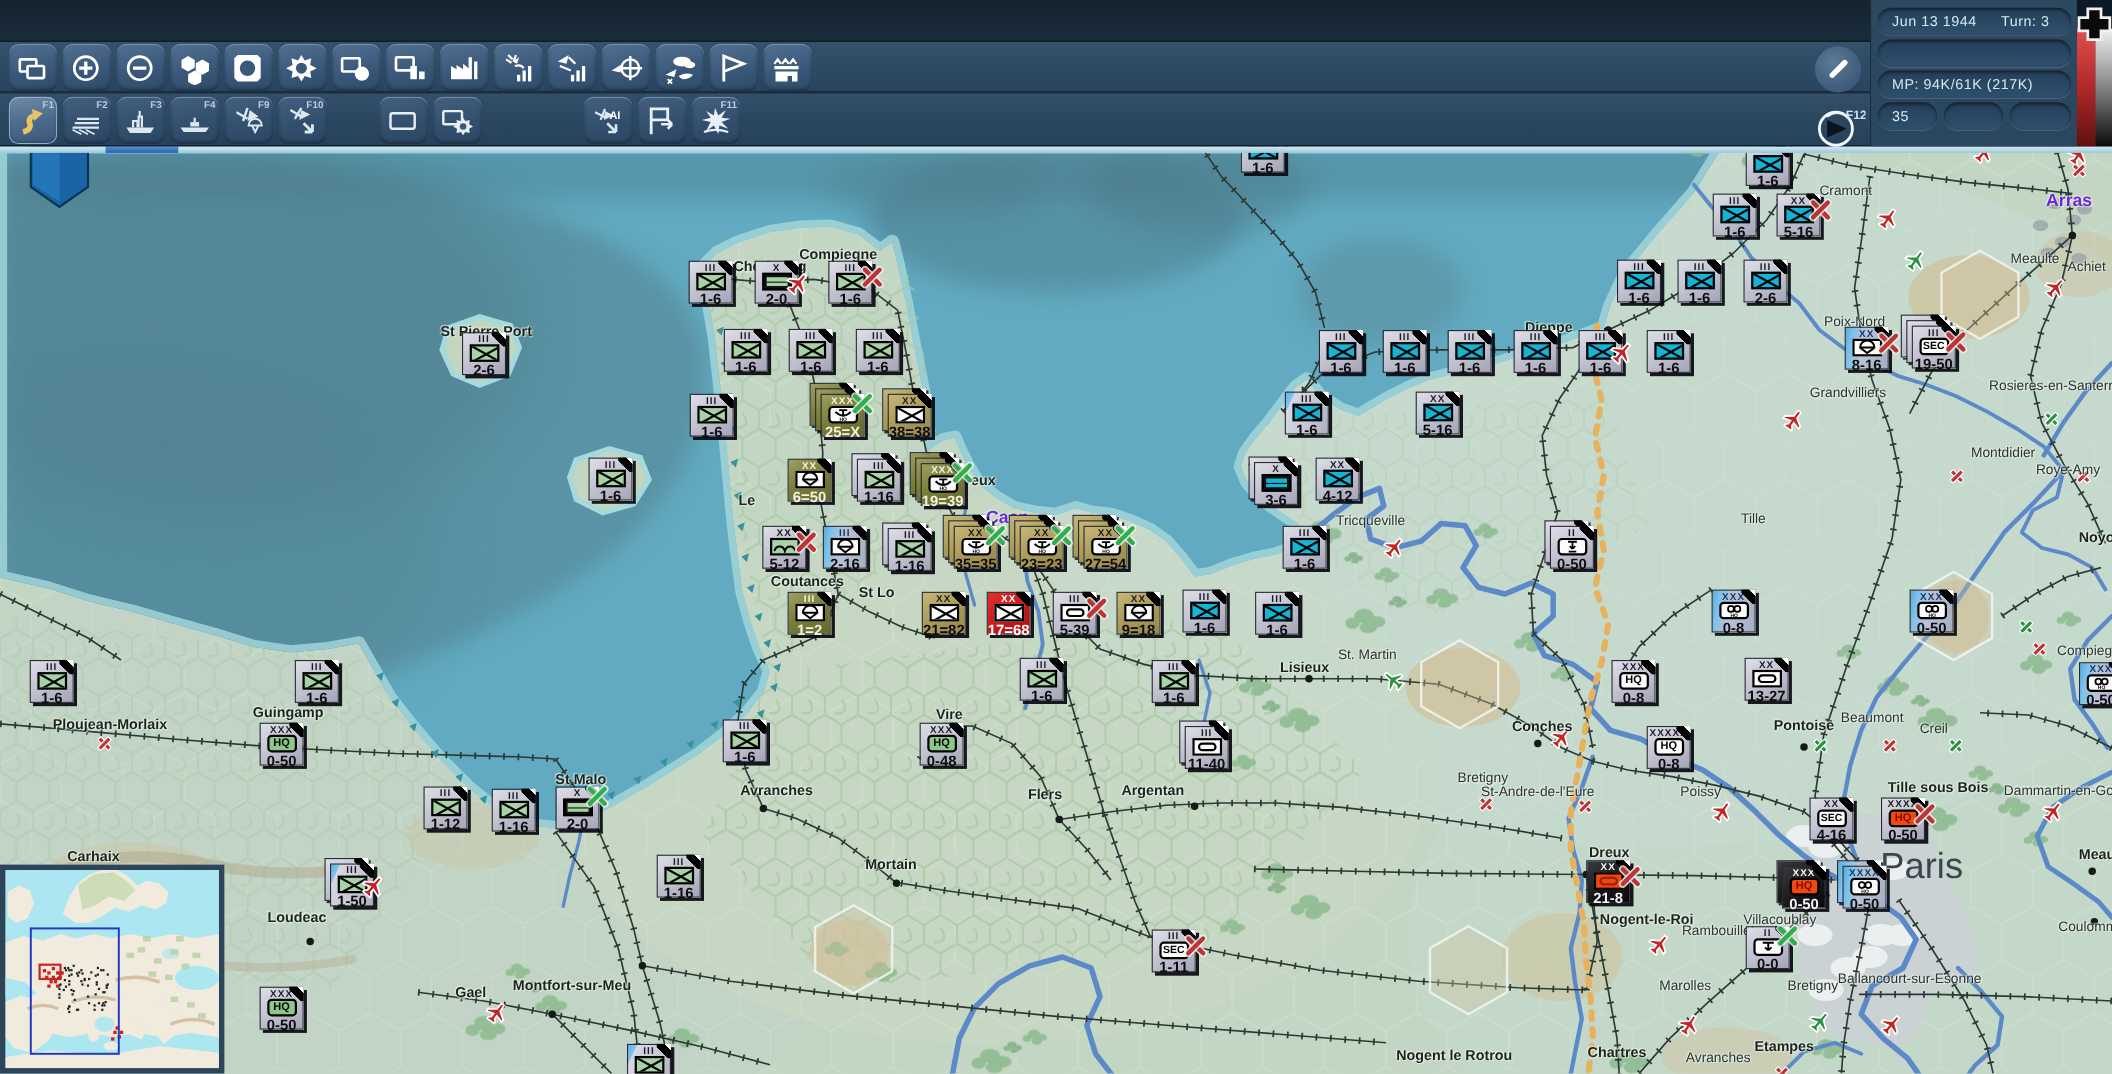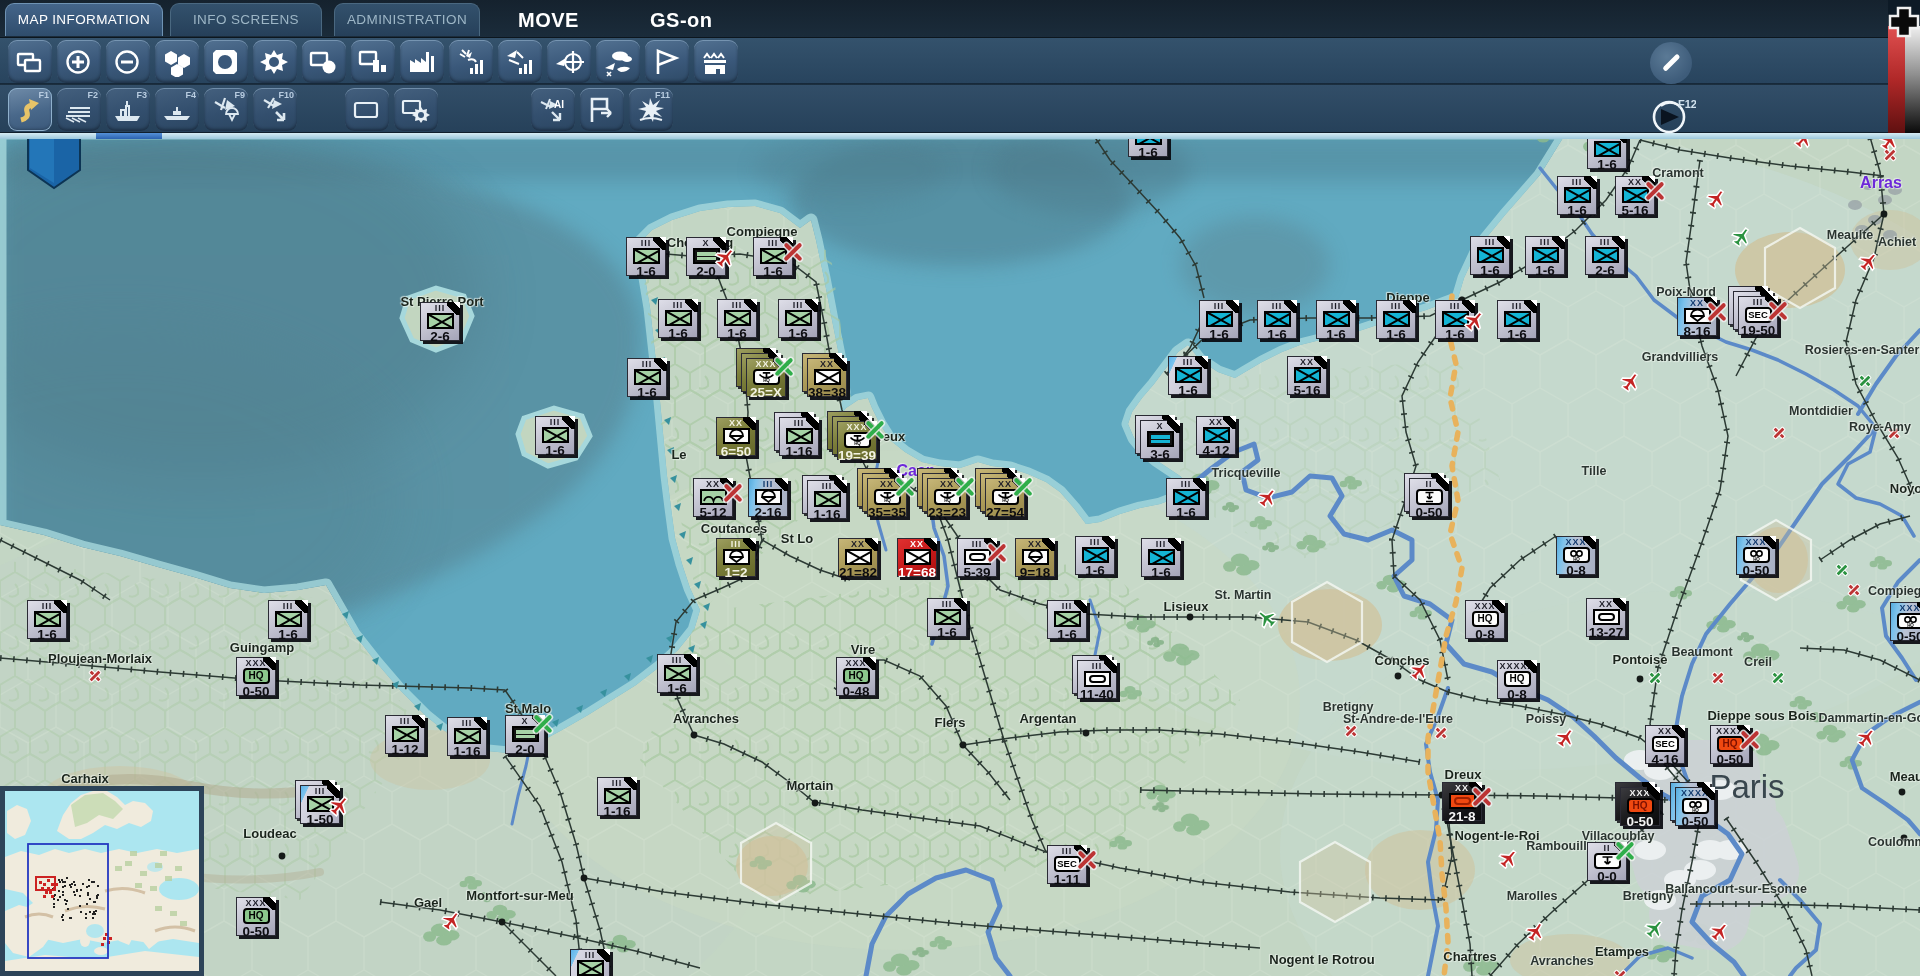--- a/index.html
+++ b/index.html
@@ -1,19 +1,19 @@
 <!DOCTYPE html>
 <html><head><meta charset="utf-8"><title>map</title>
 <style>
 *{margin:0;padding:0;box-sizing:border-box}
 html,body{width:1920px;height:976px;overflow:hidden;font-family:"Liberation Sans",sans-serif;background:#c5d8c3;position:relative}
 #map{position:absolute;left:0;top:133px}
 .lbl{position:absolute;font-size:13px;font-weight:bold;color:#1a241c;white-space:nowrap;transform:translate(-50%,-55%);z-index:20;
  text-shadow:0 0 2px rgba(235,242,235,.9),1px 1px 1px rgba(235,242,235,.7),-1px -1px 1px rgba(235,242,235,.7);letter-spacing:0px}
-.lbl.sm{font-weight:bold;font-size:12.5px;color:#2a3430}
+.lbl.sm{font-weight:normal;font-size:12.5px;color:#2a3430}
 .lbl.big{font-size:33px;font-weight:normal;color:#39464e;text-shadow:none;z-index:18}
 .lbl.med{font-size:16px;color:#6d28d9}
 .lbl.lo{z-index:12}
 .lbl.hi{z-index:40}
 
 .ctr{position:absolute;width:40px;height:39px;border:1px solid #2a2a34;box-shadow:3px 3px 0 rgba(8,8,14,.92);z-index:30;
  background:linear-gradient(150deg,#dedee8 0%,#c2c2d0 50%,#a4a4b8 100%);text-align:center}
 .ctr .sz{display:block;font-size:9px;line-height:8px;margin-top:1px;font-weight:bold;color:#1c1c26;letter-spacing:1px}
 .ctr .sym{display:block;width:27px;height:16px;margin:1px auto 0;border:2px solid #000;background:#a6d2a6;position:relative;overflow:hidden}
 .ctr .num{display:block;font-size:13.5px;line-height:13px;margin-top:1px;font-weight:bold;color:#0c0c10;letter-spacing:0px}
@@ -449,21 +449,21 @@
 <span class="lbl sm" style="left:1594px;top:472px">Tille</span>
 <span class="lbl " style="left:1910px;top:489px">Noyon</span>
 <span class="lbl sm" style="left:1246px;top:474px">Tricqueville</span>
 <span class="lbl " style="left:1402px;top:661px">Conches</span>
 <span class="lbl sm" style="left:1348px;top:708px">Bretigny</span>
 <span class="lbl sm" style="left:1398px;top:720px">St-Andre-de-l'Eure</span>
 <span class="lbl sm" style="left:1546px;top:720px">Poissy</span>
 <span class="lbl " style="left:1640px;top:660px">Pontoise</span>
 <span class="lbl sm" style="left:1702px;top:653px">Beaumont</span>
 <span class="lbl sm" style="left:1758px;top:663px">Creil</span>
-<span class="lbl " style="left:1762px;top:716px">Dieppe sous Bois</span>
+<span class="lbl " style="left:1762px;top:716px">Tille sous Bois</span>
 <span class="lbl sm" style="left:1880px;top:719px">Dammartin-en-Goele</span>
 <span class="lbl " style="left:1910px;top:777px">Meaux</span>
 <span class="lbl big" style="left:1747px;top:789px">Paris</span>
 <span class="lbl hi" style="left:1463px;top:775px">Dreux</span>
 <span class="lbl " style="left:1497px;top:836px">Nogent-le-Roi</span>
 <span class="lbl sm" style="left:1562px;top:847px">Rambouillet</span>
 <span class="lbl sm" style="left:1618px;top:837px">Villacoublay</span>
 <span class="lbl sm" style="left:1532px;top:897px">Marolles</span>
 <span class="lbl sm" style="left:1648px;top:897px">Bretigny</span>
 <span class="lbl sm" style="left:1736px;top:890px">Ballancourt-sur-Esonne</span>
@@ -1419,27 +1419,20 @@
 <rect x="98" y="146" width="3" height="3"></rect>
 <rect x="102" y="150" width="3" height="3"></rect>
 <rect x="96" y="152" width="3" height="3"></rect>
 <rect x="104" y="146" width="3" height="3"></rect>
 <rect x="100" y="142" width="3" height="3"></rect>
 </g>
 <rect x="23" y="53" width="80" height="114" fill="none" stroke="#2438c0" stroke-width="1.8"></rect>
 <rect x="31" y="86" width="19" height="13" fill="none" stroke="#cc2222" stroke-width="2"></rect>
 </svg></div>
 <div id="top">
-<div id="tabs">
-<div class="tab on" style="left:5px;width:158px">MAP INFORMATION</div>
-<div class="tab" style="left:170px;width:152px">INFO SCREENS</div>
-<div class="tab" style="left:334px;width:146px">ADMINISTRATION</div>
-<div class="mode" style="left:518px">MOVE</div>
-<div class="mode" style="left:650px">GS-on</div>
-</div>
 <div id="row1"></div>
     <div id="row2"></div>
 <div class="tb" style="left:8px;top:40px">
       <svg width="30" height="30" viewBox="0 0 30 28" xmlns="http://www.w3.org/2000/svg">
         <rect x="3" y="6" width="15" height="11" rx="1" fill="none" stroke="#fff" stroke-width="2.4"></rect>
         <rect x="10" y="12" width="15" height="11" rx="1" fill="#3a587a" stroke="#fff" stroke-width="2.4"></rect>
       </svg>
     </div>
 <div class="tb" style="left:57px;top:40px">
       <svg width="30" height="30" viewBox="0 0 30 28" xmlns="http://www.w3.org/2000/svg">
@@ -1617,20 +1610,28 @@
       <svg width="42" height="42" viewBox="0 0 42 42" xmlns="http://www.w3.org/2000/svg">
       <rect x="11" y="18.5" width="21" height="5" rx="2.5" fill="#fff" transform="rotate(-45 21 21)"></rect>
       </svg></div>
 <div class="cbtn" style="left:1648px;top:92px;border-radius:50%;background:none">
       <svg width="48" height="44" viewBox="0 0 48 44" xmlns="http://www.w3.org/2000/svg">
       <circle cx="21" cy="25" r="15" fill="none" stroke="#f0f6fa" stroke-width="2.6"></circle>
       <path d="M13 17 L31 25 L13 33 Z" fill="#0a1420"></path>
       <path d="M30 13 Q21 8 13 14" fill="none" stroke="#f0f6fa" stroke-width="2"></path>
       <text x="30" y="16" font-size="11" font-weight="bold" fill="#d2e2ee" font-family="Liberation Sans">F12</text>
       </svg></div>
+<div id="rpanel">
+<div class="pill" style="left:6px;top:7px;width:176px">Jun 13 1944<span style="position:absolute;left:112px">Turn: 3</span></div>
+<div class="pill" style="left:6px;top:36px;width:176px"></div>
+<div class="pill" style="left:6px;top:64px;width:176px">MP:  94K/61K (217K)</div>
+<div class="pill" style="left:6px;top:93px;width:54px">35</div>
+<div class="pill" style="left:66px;top:93px;width:54px"></div>
+<div class="pill" style="left:126px;top:93px;width:56px"></div>
+</div>
 <div id="gflag"><svg width="32" height="133" viewBox="0 0 32 133" xmlns="http://www.w3.org/2000/svg">
     <rect width="32" height="133" fill="#0d1a26"></rect>
     <rect x="0" y="26" width="17" height="107" fill="#c03030"></rect>
     <rect x="0" y="26" width="17" height="107" fill="url(#gr1)"></rect>
     <rect x="17" y="26" width="15" height="107" fill="url(#gr2)"></rect>
     <defs>
           <linearGradient id="gr1" x1="0" y1="0" x2="0" y2="1">
             <stop offset="0" stop-color="#e05050"></stop>
             <stop offset="0.5" stop-color="#b02828"></stop>
             <stop offset="1" stop-color="#601010"></stop>

